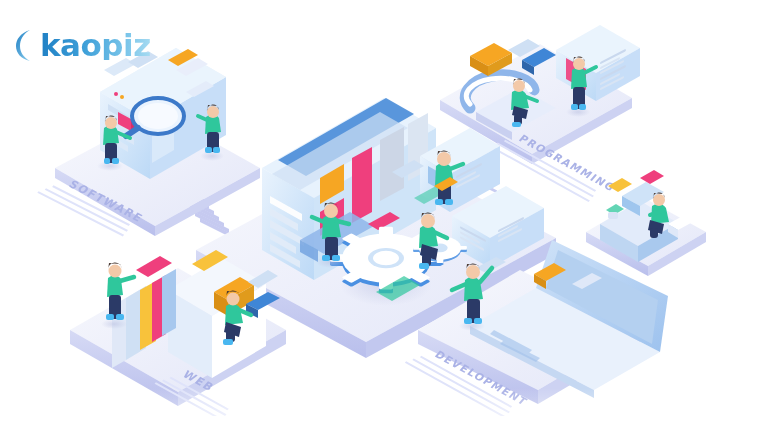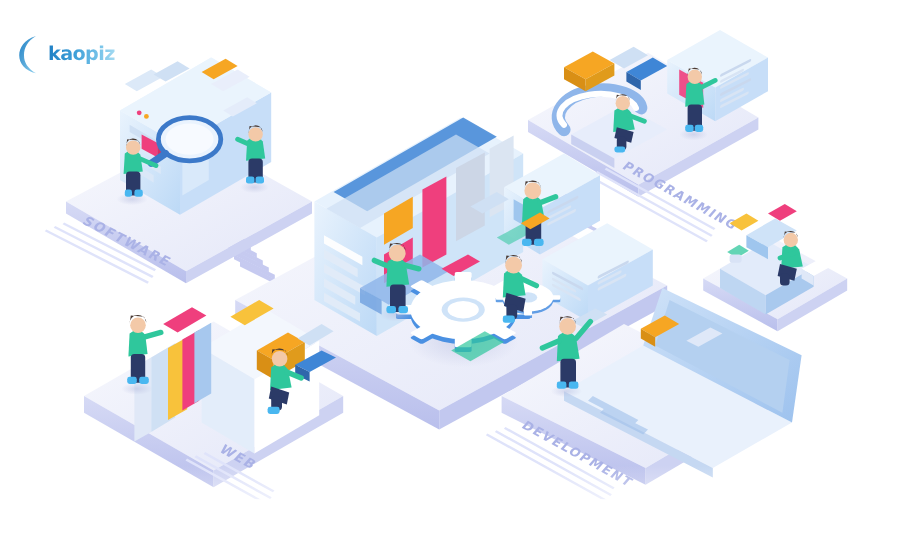--- a/index.html
+++ b/index.html
@@ -7,21 +7,21 @@
     width:768px;height:448px;overflow:hidden;
     font-family:"Liberation Sans", sans-serif;
     position:relative;
   }
   #stage{position:absolute;inset:0;width:768px;height:448px;background:#ffffff;}
   #art{position:absolute;left:0;top:0;width:768px;height:448px;}
   .logo-wrap{position:absolute;left:14px;top:28px;width:110px;height:38px;}
   .logo-text{
     position:absolute;left:26px;top:2px;
     font-family:"DejaVu Sans", sans-serif;
-    font-weight:700;font-size:16px;letter-spacing:-0.5px;
+    font-weight:700;font-size:31px;letter-spacing:-0.5px;
     background:linear-gradient(95deg,#1f7fc4 0%,#3d9fd8 40%,#7cc6ea 78%,#a9dcf2 100%);
     -webkit-background-clip:text;background-clip:text;color:transparent;
     line-height:30px;white-space:nowrap;
   }
   .logo-mark{position:absolute;left:0px;top:0px;width:30px;height:34px;}
 </style>
 </head>
 <body>
 
 <div id="stage">

